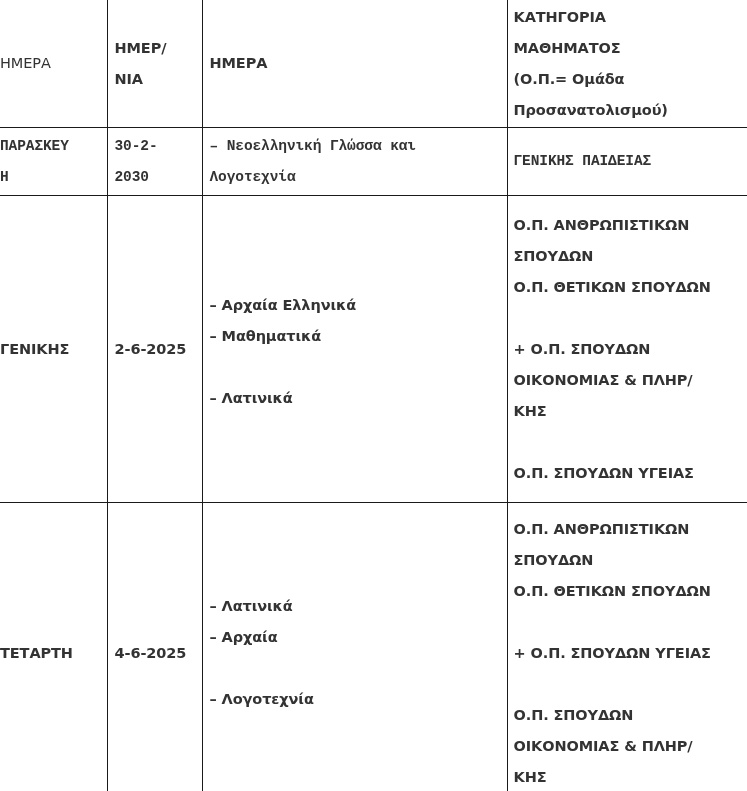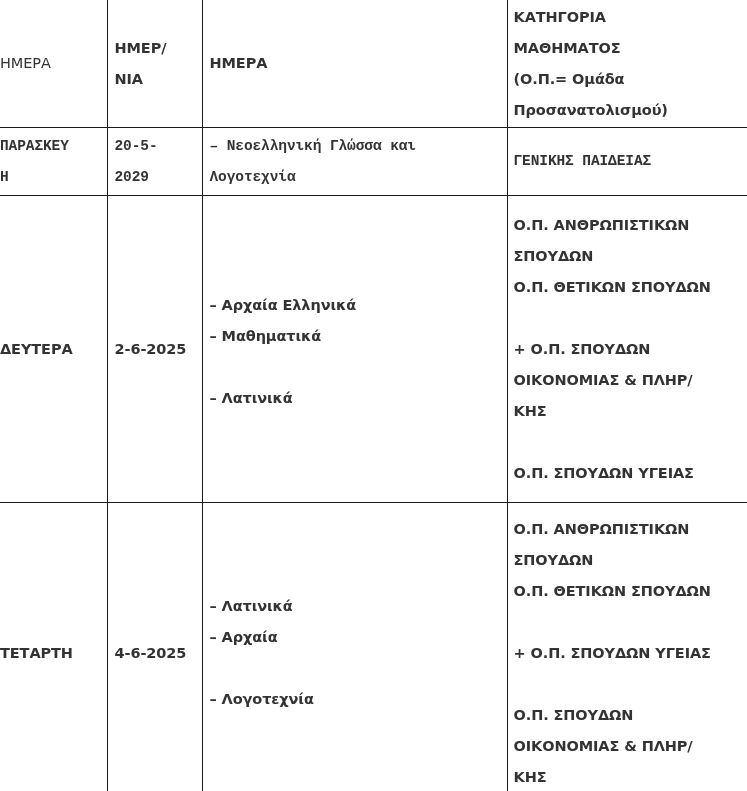--- a/index.html
+++ b/index.html
@@ -81,35 +81,35 @@
         <span class="line">Προσανατολισμού)</span>
       </td>
     </tr>
 
     <tr class="row-fri">
       <td>
         <span class="line">ΠΑΡΑΣΚΕΥ</span>
         <span class="line">Η</span>
       </td>
       <td>
-        <span class="line">20-5-</span>
-        <span class="line">2029</span>
+        <span class="line">30-2-</span>
+        <span class="line">2030</span>
       </td>
       <td>
         <span class="line">– Νεοελληνική Γλώσσα και</span>
         <span class="line">Λογοτεχνία</span>
       </td>
       <td class="last-col">
         <span class="line">ΓΕΝΙΚΗΣ ΠΑΙΔΕΙΑΣ</span>
       </td>
     </tr>
 
     <tr class="row-mon">
       <td>
-        <span class="line">ΔΕΥΤΕΡΑ</span>
+        <span class="line">ΓΕΝΙΚΗΣ</span>
       </td>
       <td>
         <span class="line">2-6-2025</span>
       </td>
       <td class="subject-mon">
         <span class="line">– Αρχαία Ελληνικά</span>
         <span class="line">– Μαθηματικά</span>
         <span class="gap"></span>
         <span class="line">– Λατινικά</span>
       </td>

